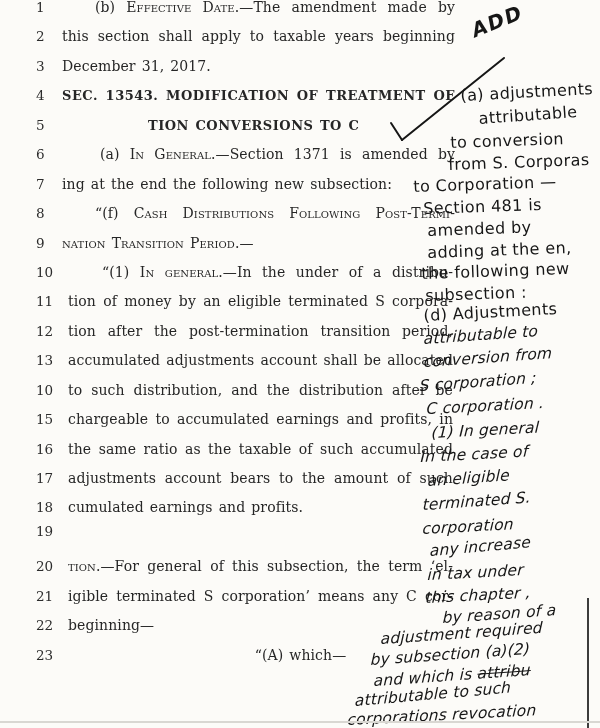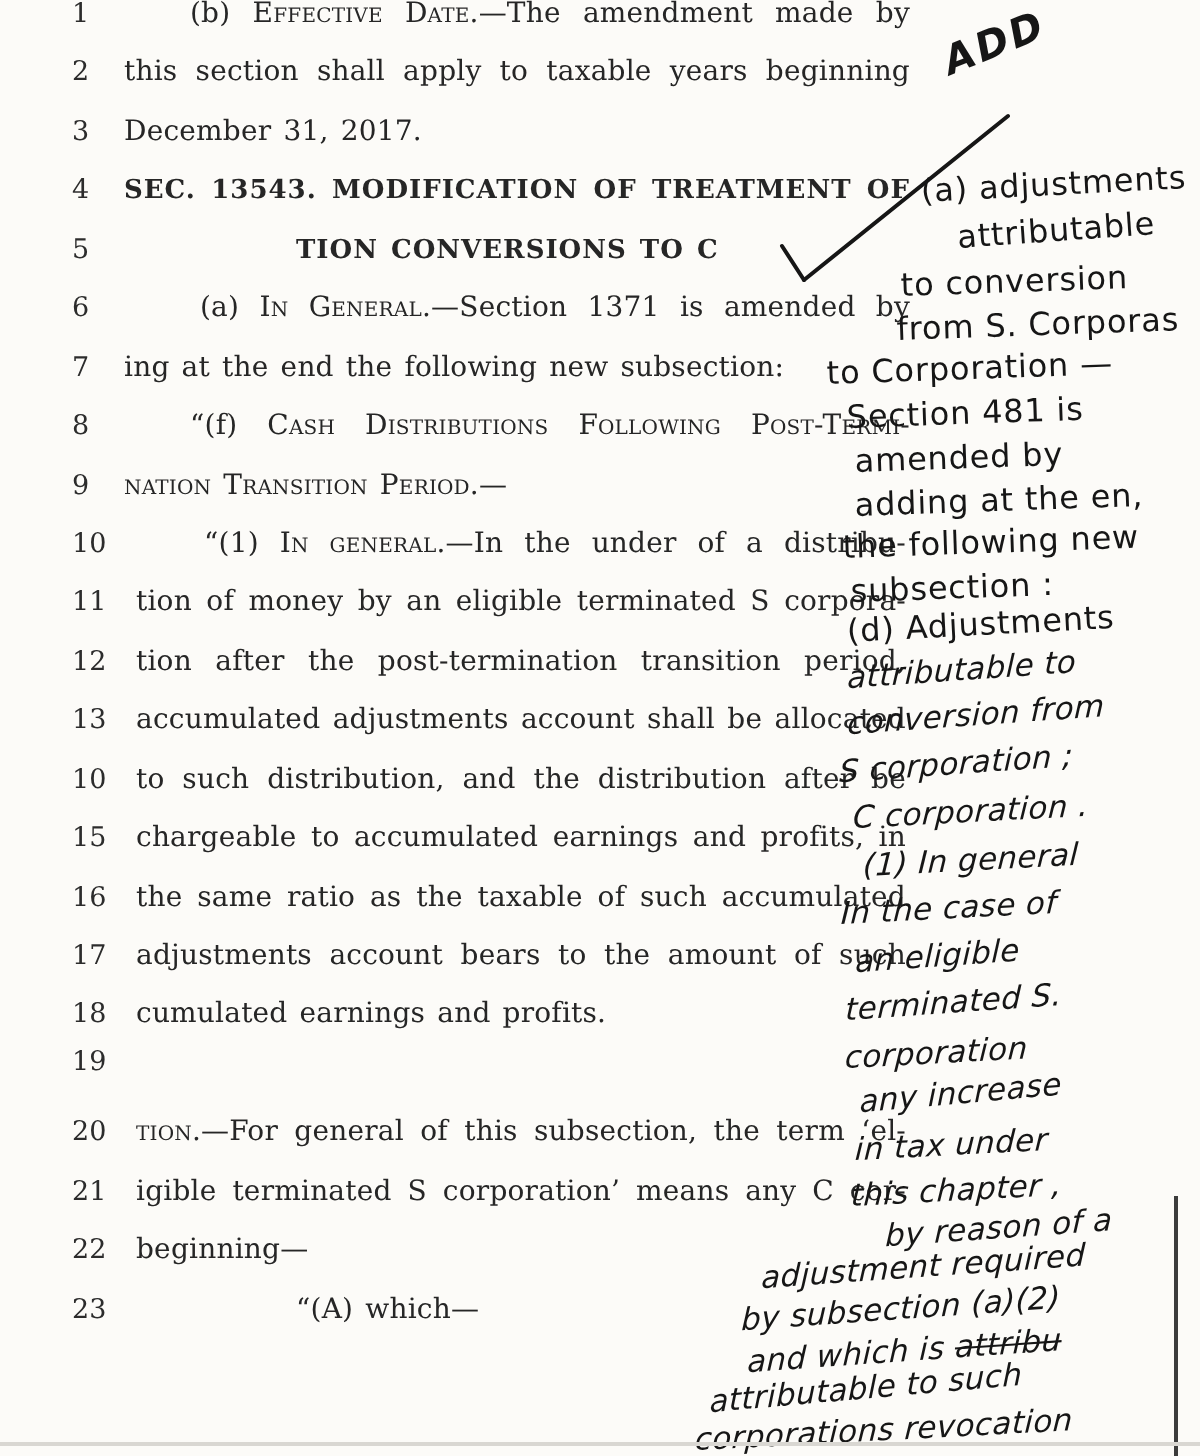--- a/index.html
+++ b/index.html
@@ -15,21 +15,21 @@
   .txt  {
     flex:none; width:393px; margin-left:7px;
     font-size:14px; line-height:29.45px; height:29.45px; overflow:hidden;
     letter-spacing:0.1px; word-spacing:1.5px;
   }
   .jst  { text-align:justify; text-align-last:justify; }
   .sc   { font-variant:small-caps; }
   .bold-line { font-weight:bold; font-size:13px; letter-spacing:0.5px; }
   .m-blk { margin-left:13px; width:385px; }
   .tin33 { text-indent:33px; } .tin34 { text-indent:34px; }
-  .tin38 { text-indent:38px; } .tin80 { text-indent:80px; }
+  .tin38 { text-indent:38px; } .tin80 { text-indent:80px;text-align:center; }
   .tin86 { text-indent:86px; }
 
   .hw { position:absolute; white-space:nowrap; color:#161616;
         font-family:"DejaVu Sans", sans-serif; transform-origin:left top; }
   .hw-p { font-size:16px; letter-spacing:0.4px; }
   .hw-c { font-size:15.5px; font-style:italic; letter-spacing:0.2px; }
   .hw-add { font-size:20px; font-weight:bold; font-style:italic; letter-spacing:1.5px; }
   .hw .strike { text-decoration:line-through; }
 
   #arrow-svg { position:absolute; left:0; top:0; pointer-events:none; }

